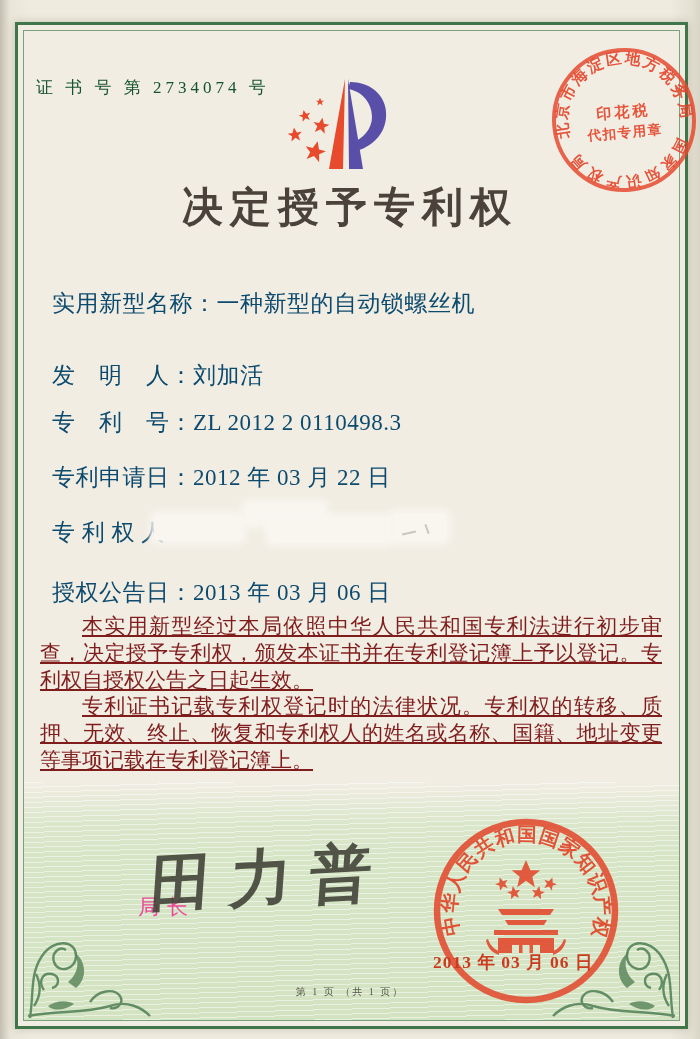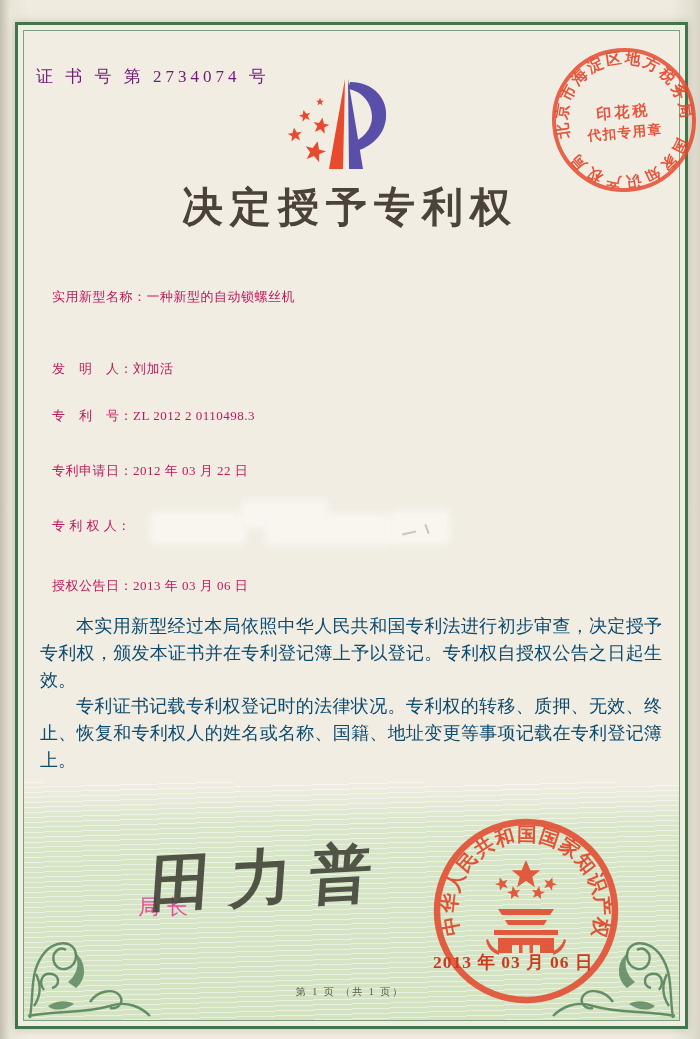--- a/index.html
+++ b/index.html
@@ -24,37 +24,37 @@
   }
   .band .lines{
     position:absolute;inset:0;
     background:repeating-linear-gradient(178.5deg,rgba(255,255,255,.55) 0 1px,rgba(255,255,255,0) 1px 5px);
     opacity:.9;
   }
   .flourish{position:absolute;bottom:0;z-index:2;}
   .flourish.left{left:0;}
   .flourish.right{right:0;transform:scaleX(-1);}
   .cert-no{
-    position:absolute;left:36px;top:65px;font-size:17px;letter-spacing:4px;
-    color:#701a75;z-index:3;
+    position:absolute;left:36px;top:76px;font-size:17px;letter-spacing:4px;
+    color:#14532d;z-index:3;
   }
   .logo{position:absolute;left:266px;top:72px;z-index:2;}
   .tax-stamp{position:absolute;left:544px;top:40px;z-index:3;transform:rotate(-5deg);opacity:.92;}
   .title{
     position:absolute;left:0;right:0;top:180px;text-align:center;
     font-size:41px;font-weight:bold;letter-spacing:7px;color:#4a423b;z-index:2;margin:0;
   }
   .field{
-    position:absolute;left:52px;font-size:13px;color:#be185d;
+    position:absolute;left:52px;font-size:23px;color:#0c4a6e;
     letter-spacing:.5px;z-index:2;white-space:nowrap;
   }
   .f0{top:288px}.f1{top:360px}.f2{top:407px}.f3{top:462px}.f4{top:517px}.f5{top:577px}
   .paragraphs{
     position:absolute;left:40px;right:38px;top:613px;z-index:2;
-    font-size:18px;line-height:26.8px;text-align:justify;color:#0c4a6e;
+    font-size:21px;line-height:26.8px;text-align:justify;color:#7f1d1d;text-decoration:underline;
   }
   .paragraphs p{margin:0;text-indent:2em;}
   .redaction{position:absolute;left:150px;top:512px;width:300px;height:34px;z-index:3;}
   .redaction .patch{
     position:absolute;background:#f8f6ef;border-radius:3px;
     box-shadow:0 0 7px 5px rgba(248,246,239,.95);
   }
   .redaction .p1{left:4px;top:4px;width:88px;height:24px;}
   .redaction .p2{left:96px;top:-8px;width:78px;height:20px;}
   .redaction .p3{left:120px;top:6px;width:120px;height:24px;}

